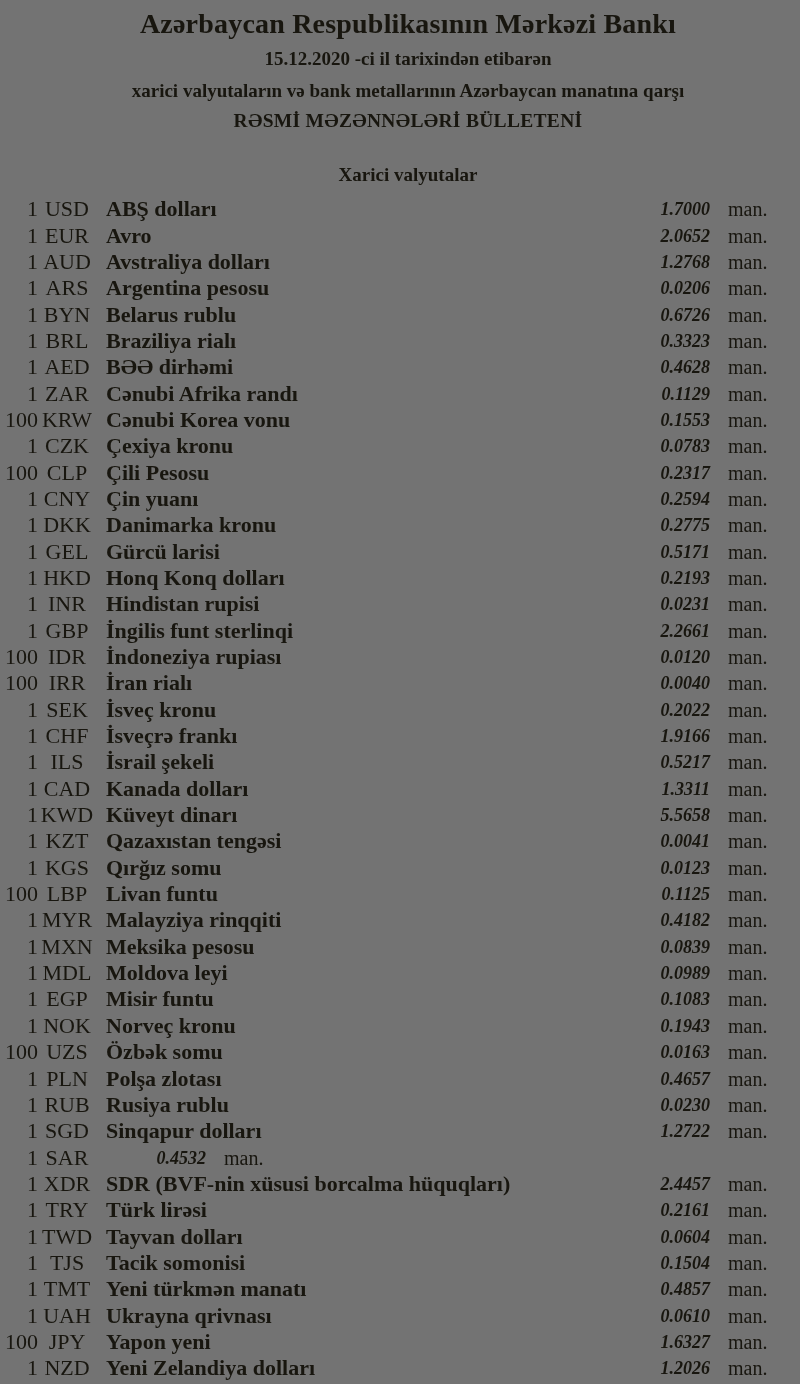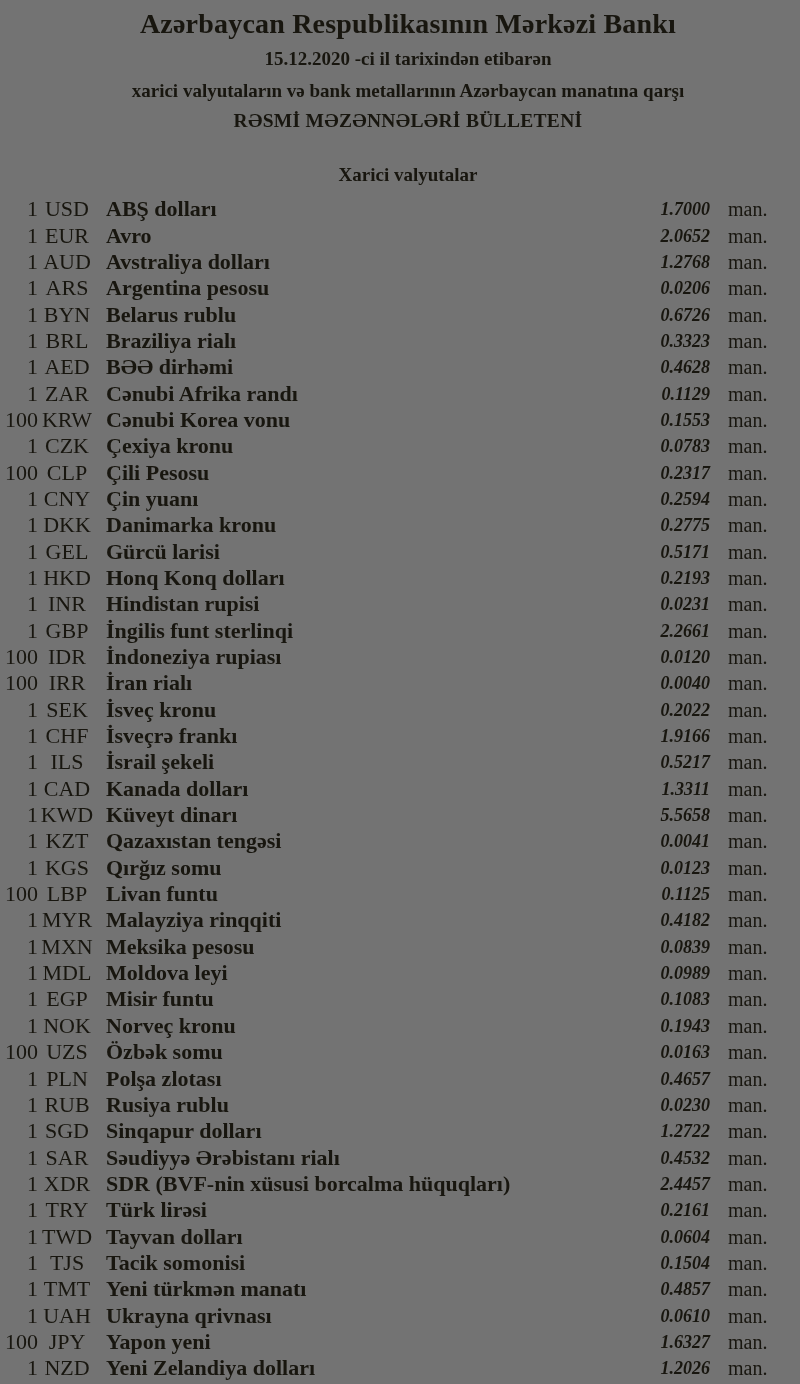--- a/index.html
+++ b/index.html
@@ -350,21 +350,20 @@
     <span class="col-qty">1</span>
     <span class="col-code">SGD</span>
     <span class="col-name">Sinqapur dolları</span>
     <span class="col-rate">1.2722</span>
     <span class="col-unit">man.</span>
   </div>
 
   <div class="row">
     <span class="col-qty">1</span>
     <span class="col-code">SAR</span>
-    <span class="col-name">Səudiyyə Ərəbistanı rialı</span>
     <span class="col-rate">0.4532</span>
     <span class="col-unit">man.</span>
   </div>
 
   <div class="row">
     <span class="col-qty">1</span>
     <span class="col-code">XDR</span>
     <span class="col-name">SDR (BVF-nin xüsusi borcalma hüquqları)</span>
     <span class="col-rate">2.4457</span>
     <span class="col-unit">man.</span>

